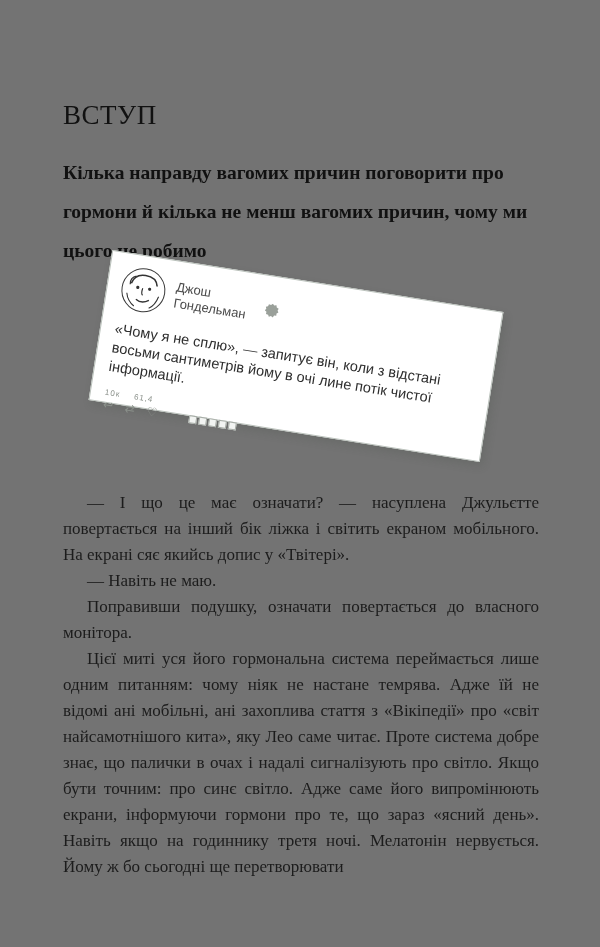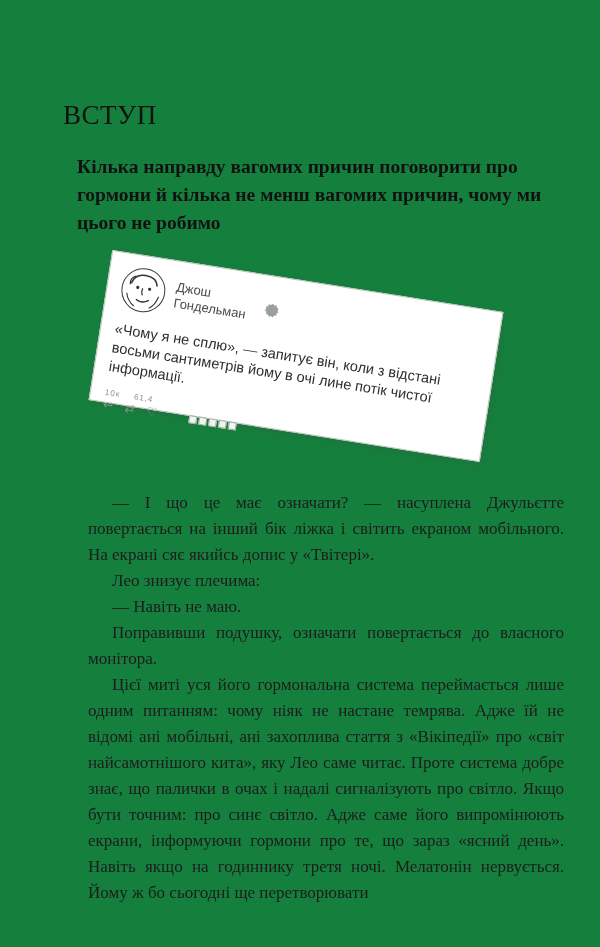--- a/index.html
+++ b/index.html
@@ -1,41 +1,41 @@
 <!DOCTYPE html>
 <html><head>
 <meta charset="utf-8">
 <style>
   html, body { margin: 0; padding: 0; background: #ffffff; }
   .page {
     position: relative;
     width: 600px;
     height: 947px;
-    background: #15803d;
+    background: #737373;
     overflow: hidden;
     font-family: "Liberation Serif", serif;
     color: #1c1c1c;
   }
   .chapter-title {
     position: absolute;
     left: 63px;
     top: 100px;
     font-size: 27px;
     font-weight: 400;
     letter-spacing: 0.5px;
     color: #111;
   }
   .chapter-subtitle {
     position: absolute;
-    left: 77px;
+    left: 63px;
     top: 153px;
     width: 480px;
     font-size: 19.5px;
     font-weight: bold;
-    line-height: 28px;
+    line-height: 39px;
     color: #111;
   }
   
   .tweet-card {
     position: absolute;
     left: 98px;
     top: 280px;
     width: 396px;
     height: 152px;
     box-sizing: border-box;
@@ -85,21 +85,20 @@
   
   .body-text {
     position: absolute;
     left: 63px;
     top: 490px;
     width: 476px;
     font-size: 17px;
     line-height: 26px;
     text-align: justify;
     color: #1c1c1c;
-    margin-left: 25px;
   }
   .body-text p { margin: 0; text-indent: 24px; }
 </style>
 </head>
 <body>
 
 <div class="page">
 
   <div class="chapter-title">ВСТУП</div>
 
@@ -150,19 +149,18 @@
           <i></i>
           <i></i>
           <i></i>
           <i></i>
       </div>
     </div>
   </div>
 
   <div class="body-text">
     <p>— І що це має означати? — насуплена Джульєтте повертається на інший бік ліжка і світить екраном мобільного. На екрані сяє якийсь допис у «Твітері».</p>
-    <p>Лео знизує плечима:</p>
     <p>— Навіть не маю.</p>
     <p>Поправивши подушку, означати повертається до власного монітора.</p>
     <p>Цієї миті уся його гормональна система переймається лише одним питанням: чому ніяк не настане темрява. Адже їй не відомі ані мобільні, ані захоплива стаття з «Вікіпедії» про «світ найсамотнішого кита», яку Лео саме читає. Проте система добре знає, що палички в очах і надалі сигналізують про світло. Якщо бути точним: про синє світло. Адже саме його випромінюють екрани, інформуючи гормони про те, що зараз «ясний день». Навіть якщо на годиннику третя ночі. Мелатонін нервується. Йому ж бо сьогодні ще перетворювати</p>
   </div>
 
 </div>
 
 </body></html>

